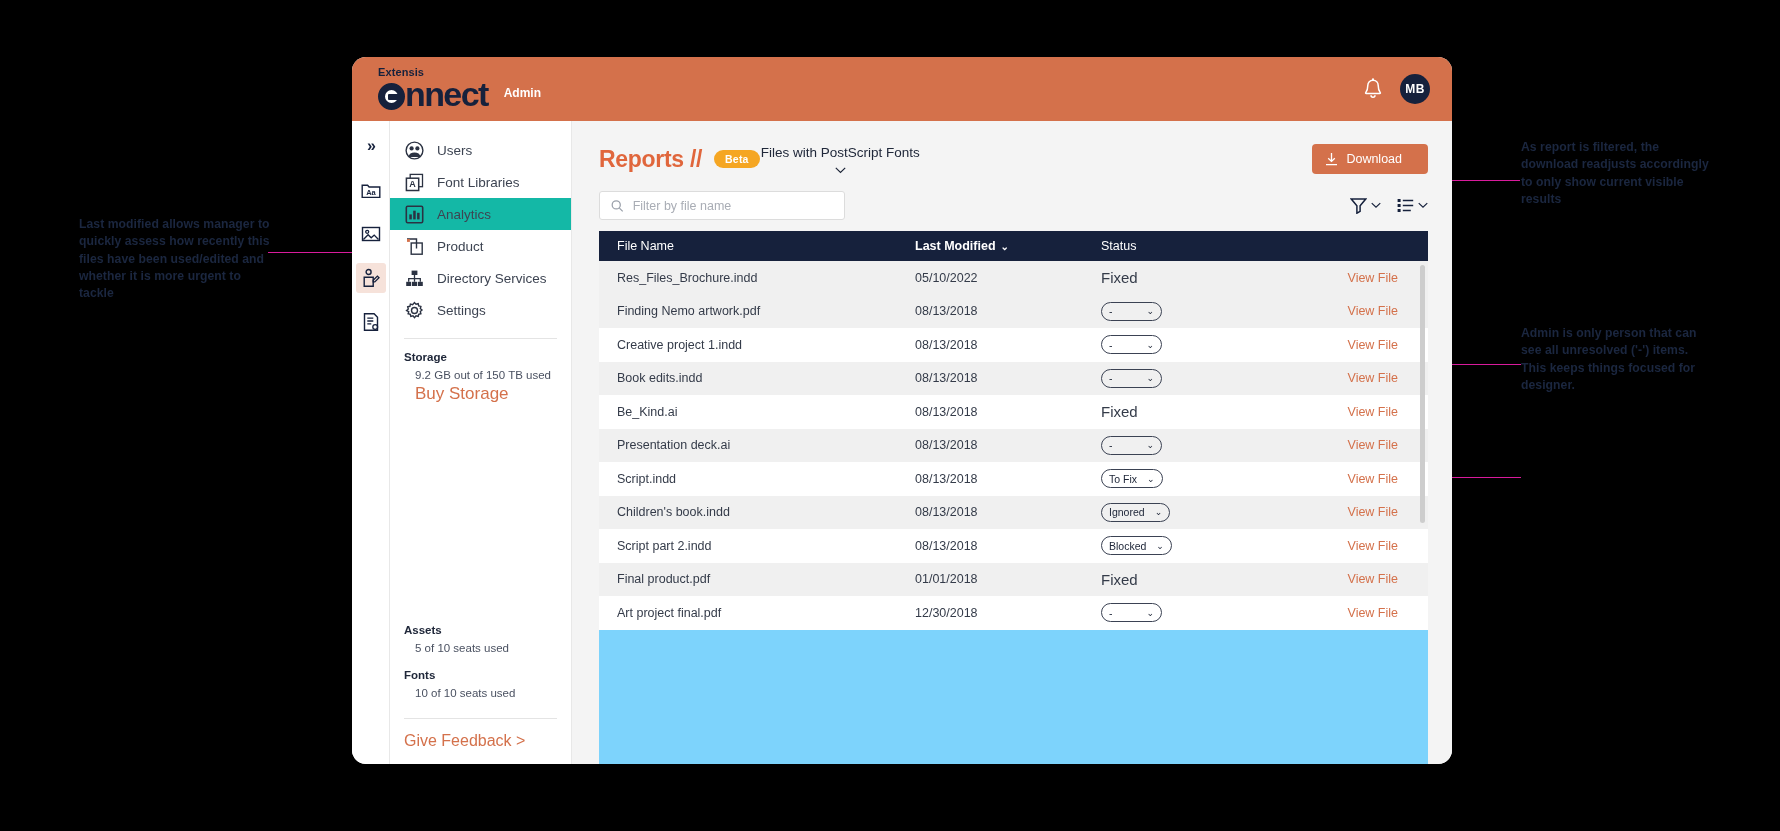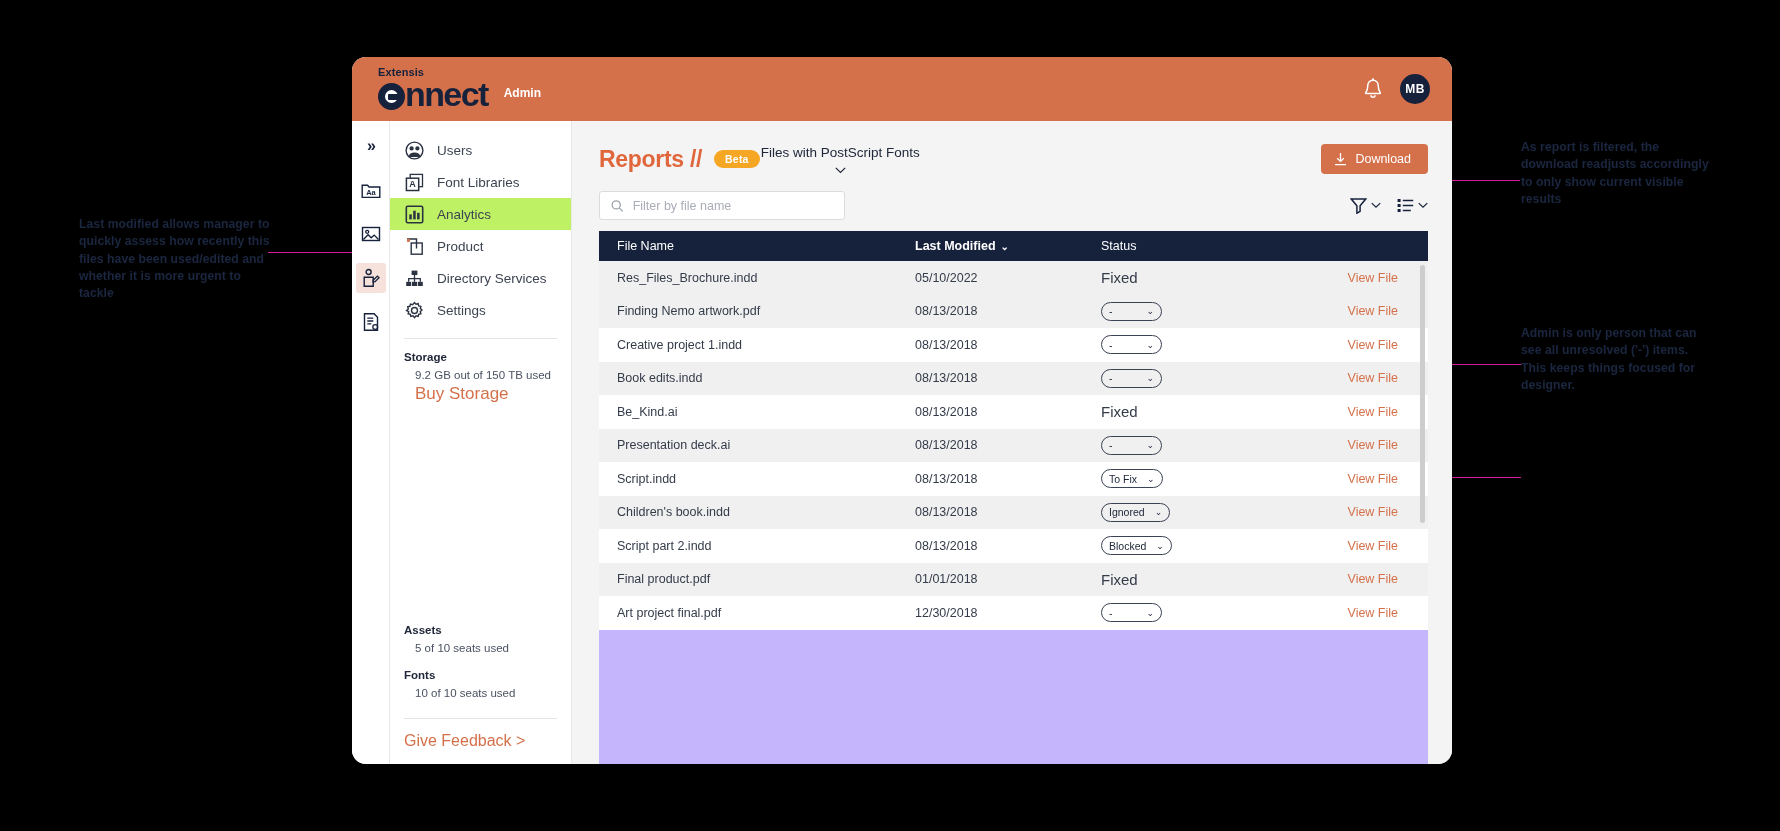--- a/index.html
+++ b/index.html
@@ -87,21 +87,21 @@
     border-right: 1px solid #e8e8e8;
     display: flex; flex-direction: column;
     flex: 0 0 182px;
     padding-top: 13px;
   }
   .nav-item {
     display: flex; align-items: center; gap: 13px;
     height: 32px; padding: 0 14px; cursor: pointer;
     color: #3d4452; font-size: 13.5px;
   }
-  .nav-item.active { background: #bef264; }
+  .nav-item.active { background: #14b8a6; }
   .nav-icon { width: 20px; height: 20px; display:flex; align-items:center; justify-content:center; flex:0 0 20px; }
   .nav-sep { height:1px; background:#e4e4e4; margin: 12px 14px 0 14px; }
 
   .nav-section { padding: 12px 14px 0 14px; }
   .nav-section h4 { font-size: 11.5px; color: #20283a; font-weight: bold; margin-bottom: 4px; }
   .nav-section p { font-size: 11.5px; color: #4a5161; padding-left: 11px; line-height: 1.5; }
   .nav-link { font-size: 17px; color: #d4714b; padding-left: 11px; cursor: pointer; display:block; }
   .nav-spacer { flex: 1; }
   .nav-foot { border-top: 1px solid #e4e4e4; margin: 0 14px; padding: 13px 0 0 0; }
   .nav-foot a { font-size: 16px; color: #d4714b; cursor: pointer; text-decoration: none; }
@@ -118,21 +118,21 @@
     background: #f5a623; color: #ffffff; font-size: 10.5px; font-weight: bold;
     border-radius: 11px; padding: 3px 11px; margin-left: 12px; letter-spacing: .2px;
   }
   .report-select {
     margin-left: 1px; font-size: 13.5px; color: #20283a;
     display: flex; align-items: center; gap: 7px; cursor: pointer; flex-direction: column;
   }
   .dl-btn {
     margin-left: auto; background: #d4714b; color: #ffffff;
     font-size: 12.5px; border: none; border-radius: 4px;
-    padding: 8px 17px 8px 13px; display: flex; align-items: center; gap: 8px;
+    padding: 8px 26px 8px 13px; display: flex; align-items: center; gap: 8px;
     cursor: pointer;
   }
 
   .toolbar-row { display: flex; align-items: center; margin-top: 17px; }
   .search {
     width: 246px; height: 29px; background: #ffffff;
     border: 1px solid #dcdcdc; border-radius: 3px;
     display: flex; align-items: center; gap: 9px; padding: 0 11px;
   }
   .search input {
@@ -140,21 +140,21 @@
     font-family: inherit; width: 100%; background: transparent;
   }
   .search input::placeholder { color: #a9adb5; }
   .tools { margin-left: auto; display: flex; align-items: center; gap: 16px; }
   .tool { display: flex; align-items: center; gap: 4px; cursor: pointer; color: #16213c; }
 
   
   .table-wrap {
     margin-top: 11px; flex: 1; min-height: 0;
     position: relative; overflow: hidden;
-    background: #c4b5fd;
+    background: #7dd3fc;
   }
   table { width: 100%; border-collapse: collapse; table-layout: fixed; }
   thead th {
     background: #16213c; color: #ffffff;
     font-size: 12.5px; font-weight: bold; text-align: left;
     padding: 8px 0 8px 18px; height: 30px;
   }
   thead th.c-file { width: 298px; font-weight: normal; }
   thead th.c-date { width: 186px; }
   thead th.c-status { width: 190px; font-weight: normal; }

